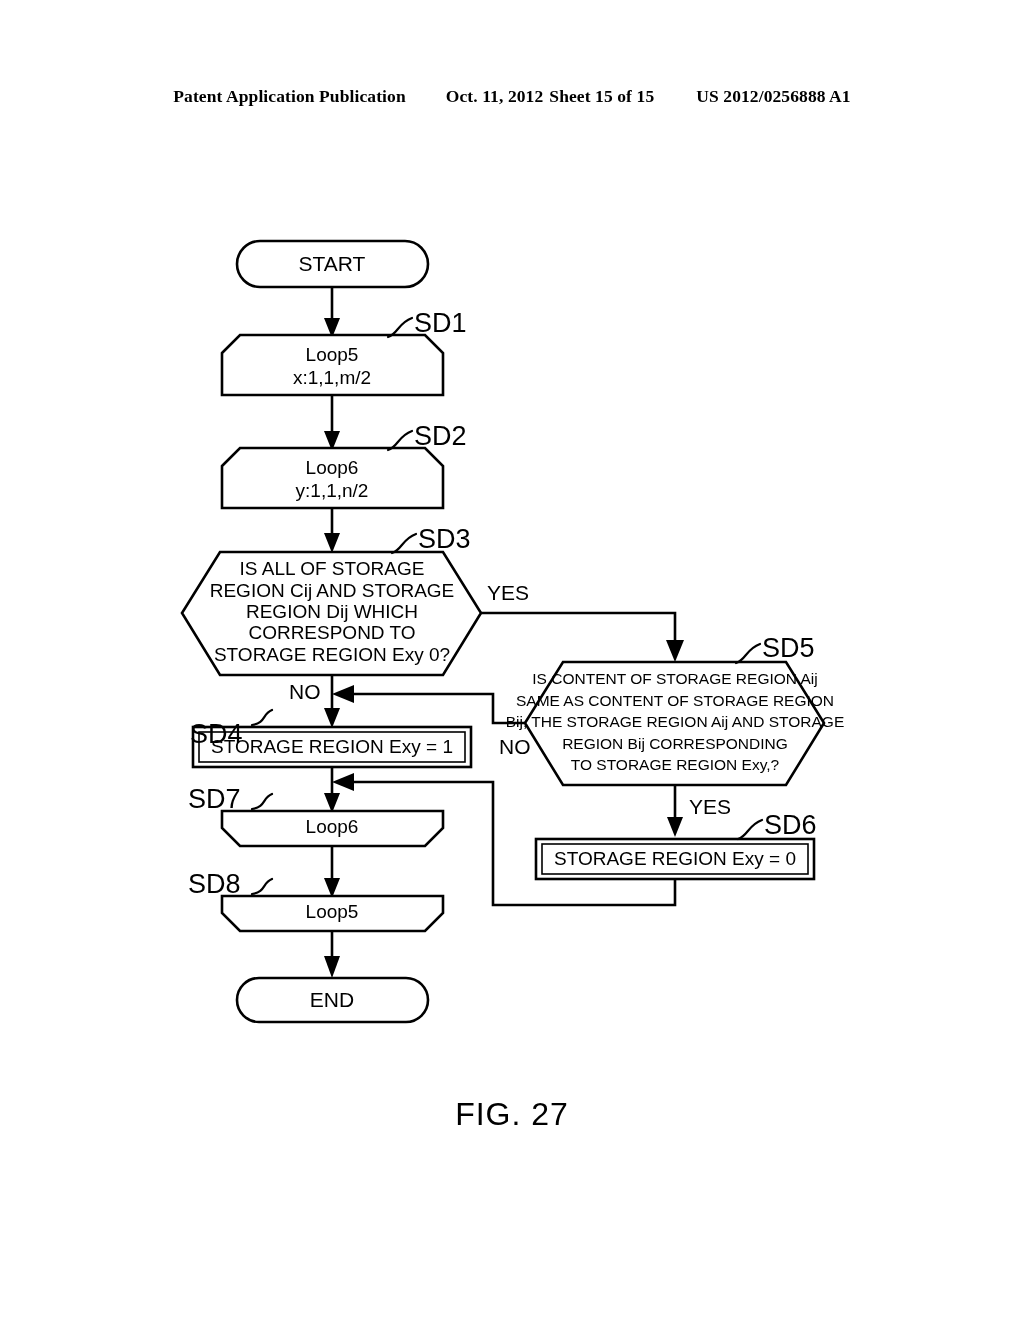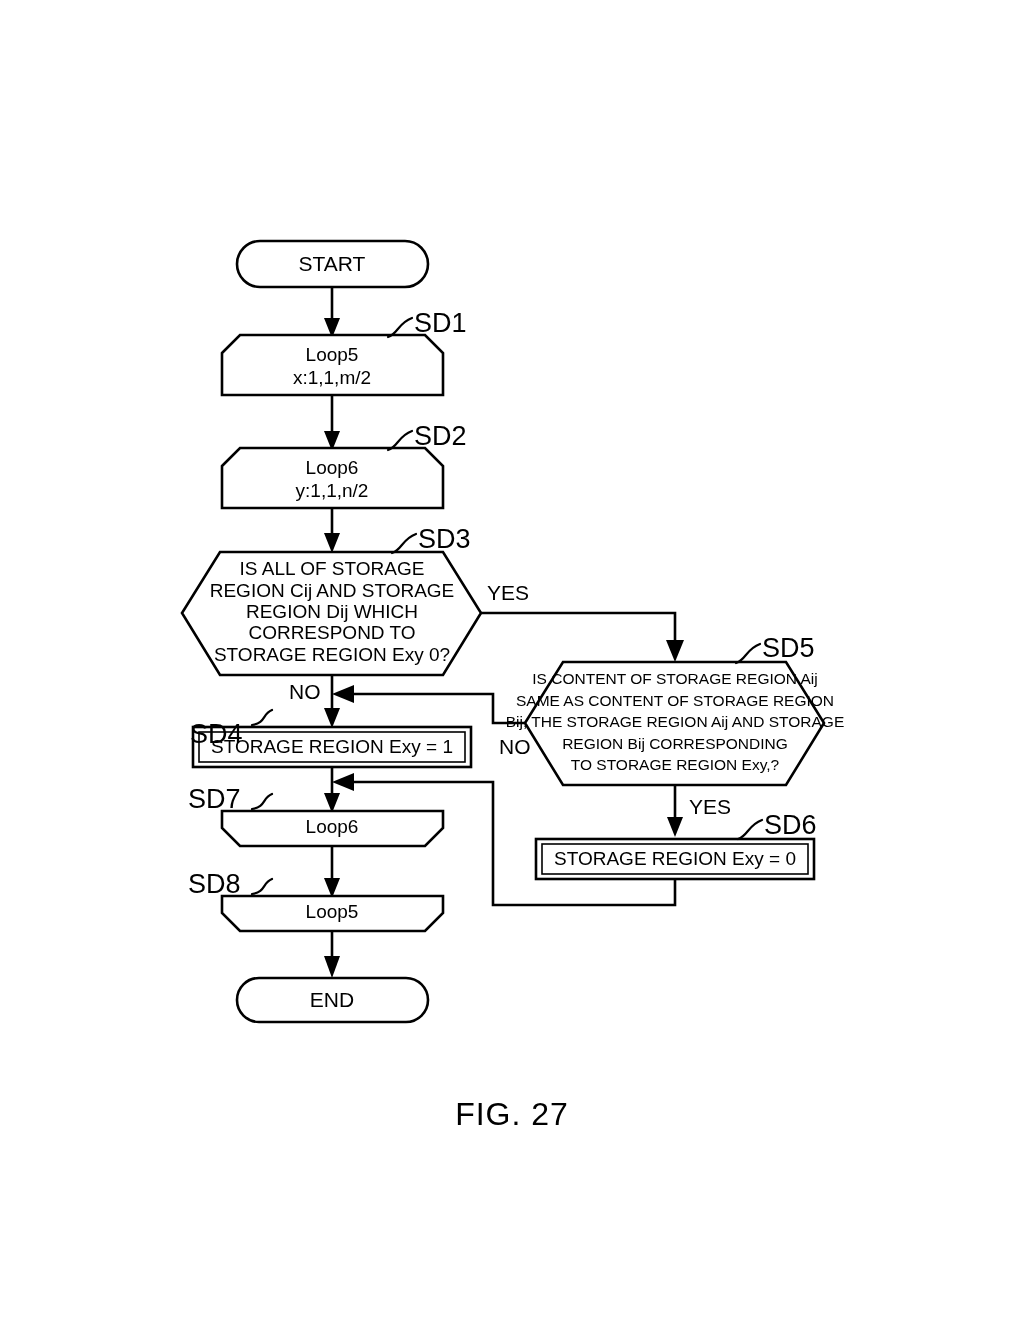--- a/index.html
+++ b/index.html
@@ -101,20 +101,26 @@
   .node-text-s { font-size: 15.5px; text-anchor: middle; }
   .term-text   { font-size: 21px; text-anchor: middle; }
   .step-label  { font-size: 27px; text-anchor: start; }
   .branch-label{ font-size: 21px; text-anchor: start; }
 </style>
 </head>
 <body>
 
 <div id="page">
 
+  <div class="pub-header">
+    <span class="seg-title">Patent Application Publication</span>
+    <span class="seg-date">Oct. 11, 2012</span>
+    <span class="seg-sheet">Sheet 15 of 15</span>
+    <span class="seg-num">US 2012/0256888 A1</span>
+  </div>
 
   <svg id="flowchart" viewBox="0 0 1024 1320">
 
     <g>
 
       <g>
         <path class="connector" d="M332,287 L332,328"></path>
         <polygon class="arrowhead" points="332,338 324,318 340,318"></polygon>
       </g>
 

